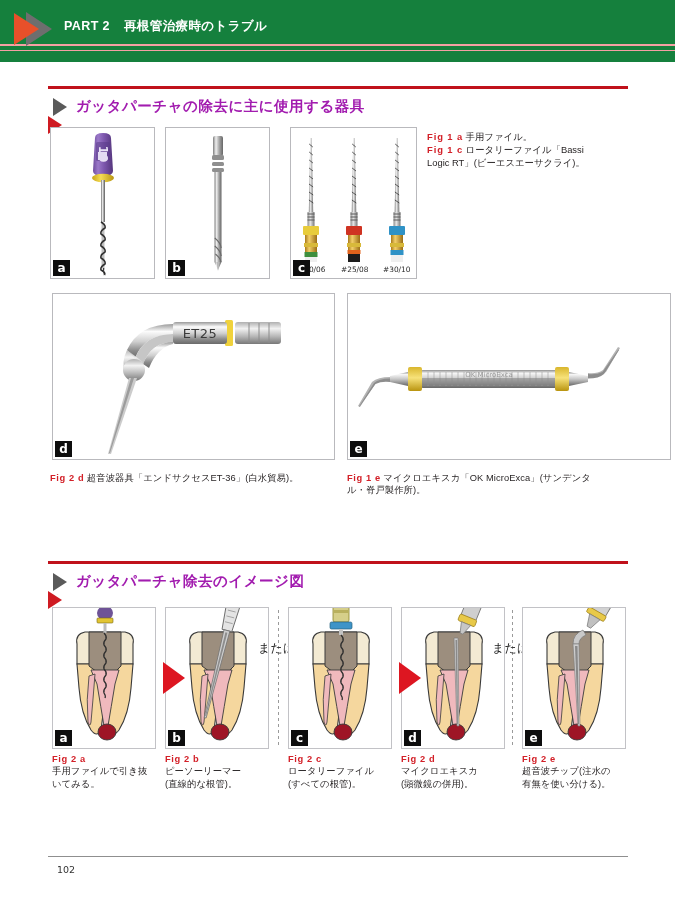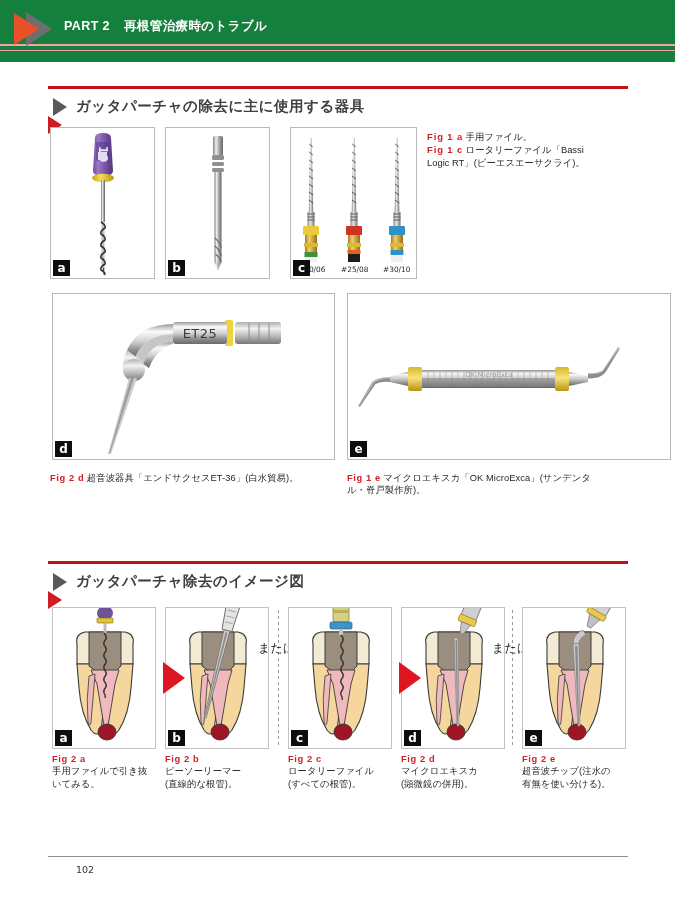--- a/index.html
+++ b/index.html
@@ -90,21 +90,21 @@
     left: 0px;
     width: 0; height: 0;
     border-top: 9px solid transparent;
     border-bottom: 9px solid transparent;
     border-left: 14px solid #cf1b22;
   }
   .sec-arrow-wrap { position: relative; width: 20px; height: 18px; }
   .section-title {
     font-size: 14.5px;
     font-weight: bold;
-    color: #404040;
+    color: #a21caf;
     margin-left: 8px;
     letter-spacing: 0.5px;
     white-space: nowrap;
   }
 
   
   .panel {
     position: absolute;
     border: 1px solid #b9b9bd;
     background: #ffffff;
@@ -183,21 +183,21 @@
 
   
   .footer-rule {
     position: absolute;
     left: 48px; top: 856px;
     width: 580px; height: 1px;
     background: #8f8f8f;
   }
   .page-num {
     position: absolute;
-    left: 76px; top: 864px;
+    left: 57px; top: 864px;
     font-size: 9.5px;
     color: #333333;
     font-family: "DejaVu Sans", sans-serif;
   }
 
   .file-num {
     position: absolute;
     font-size: 7.4px;
     color: #2a2a2a;
     font-family: "DejaVu Sans", sans-serif;

